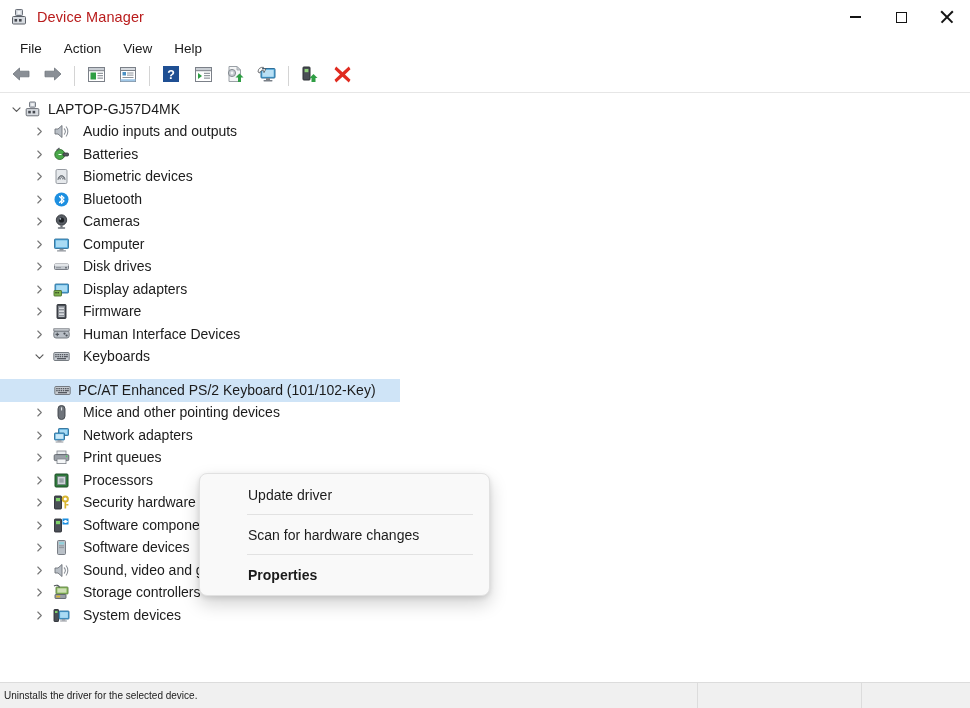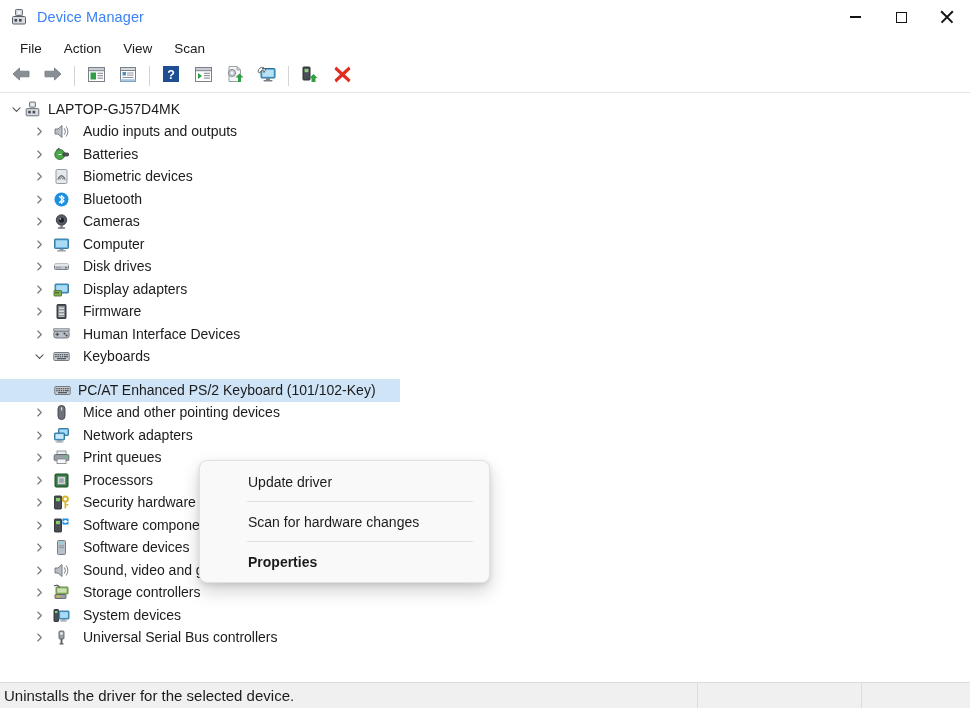--- a/index.html
+++ b/index.html
@@ -30,21 +30,21 @@
     position: relative;
   }
   .titlebar .appicon {
     width: 18px; height: 18px;
     margin-left: 10px; margin-right: 9px;
     position: relative;
     flex: 0 0 18px;
   }
   .titlebar .title {
     font-size: 14.5px;
-    color: #3b82f6;
+    color: #b91c1c;
     letter-spacing: 0.1px;
   }
   .wincontrols {
     position: absolute;
     right: 0; top: 0;
     height: 34px;
     display: flex;
   }
   .wbtn {
     width: 46px; height: 34px;
@@ -153,40 +153,40 @@
   }
 
   
   .statusbar {
     flex: 0 0 26px;
     height: 26px;
     display: flex;
     align-items: stretch;
     background: #f0f0f0;
     border-top: 1px solid #dcdcdc;
-    font-size: 15px;
+    font-size: 10px;
     color: #1b1b1b;
   }
   .spane1 {
     width: 698px;
     display: flex; align-items: center;
     padding-left: 4px;
     border-right: 1px solid #dcdcdc;
   }
   .spane2 {
     width: 164px;
     border-right: 1px solid #dcdcdc;
   }
   .spane3 { flex: 1 1 auto; }
 
   
   .ctxmenu {
     position: absolute;
     left: 199px;
-    top: 367px;
+    top: 380px;
     width: 291px;
     background: #f9f9f9;
     border: 1px solid #e1e1e1;
     border-radius: 8px;
     box-shadow: 0 8px 18px rgba(0,0,0,0.18), 0 2px 5px rgba(0,0,0,0.10);
     padding: 5px 4px 5px 4px;
     z-index: 50;
   }
   .ctxitem {
     height: 29px;
@@ -237,21 +237,21 @@
       <div class="wbtn">
         <span class="glyph-close"></span>
       </div>
     </div>
   </div>
 
   <div class="menubar">
     <div class="mitem">File</div>
     <div class="mitem">Action</div>
     <div class="mitem">View</div>
-    <div class="mitem">Scan</div>
+    <div class="mitem">Help</div>
   </div>
 
   <div class="toolbar">
 
     <div class="tbtn">
       <span>
         <svg width="20" height="16" viewBox="0 0 20 16">
           <path d="M8.5 2 L2 8 L8.5 14 L8.5 10.8 L18 10.8 L18 5.2 L8.5 5.2 Z" fill="#8a8f96" stroke="#6f757c" stroke-width="0.8" stroke-linejoin="round"></path>
         </svg>
       </span>
@@ -771,36 +771,20 @@
           <rect x="2" y="4" width="2.5" height="2" fill="#7fd16a"></rect>
           <rect x="6" y="4" width="10" height="8" rx="0.7" fill="#49a3d8" stroke="#2f6f99" stroke-width="0.9"></rect>
           <rect x="7.1" y="5.1" width="7.8" height="5.8" fill="#a9dbf4"></rect>
           <rect x="8.8" y="12.3" width="3.5" height="1.2" fill="#8d9299"></rect>
           <rect x="7" y="13.4" width="7" height="1.1" rx="0.4" fill="#8d9299"></rect>
         </svg>
       </span>
       <span class="tlabel">System devices</span>
     </div>
 
-    <div class="trow lvl1">
-      <span class="chev">
-        <svg width="9" height="9" viewBox="0 0 9 9">
-            <path d="M2.8 1 L6.3 4.5 L2.8 8" fill="none" stroke="#767676" stroke-width="1.1" stroke-linecap="round" stroke-linejoin="round"></path>
-          </svg>
-      </span>
-      <span class="ticon">
-        <svg width="17" height="17" viewBox="0 0 17 17">
-          <rect x="6" y="2" width="5" height="8" rx="1" fill="#9aa0a7" stroke="#5e636a" stroke-width="0.9"></rect>
-          <rect x="7.2" y="3.4" width="2.6" height="2.2" fill="#f2f4f5"></rect>
-          <rect x="7.6" y="10" width="1.8" height="5" fill="#55595f"></rect>
-          <rect x="6.4" y="14.3" width="4.2" height="1.2" rx="0.4" fill="#55595f"></rect>
-        </svg>
-      </span>
-      <span class="tlabel">Universal Serial Bus controllers</span>
-    </div>
 
     <div class="ctxmenu">
       <div class="ctxitem">Update driver</div>
       <div class="ctxsep"></div>
       <div class="ctxitem">Scan for hardware changes</div>
       <div class="ctxsep"></div>
       <div class="ctxitem bold">Properties</div>
     </div>
 
   </div>

